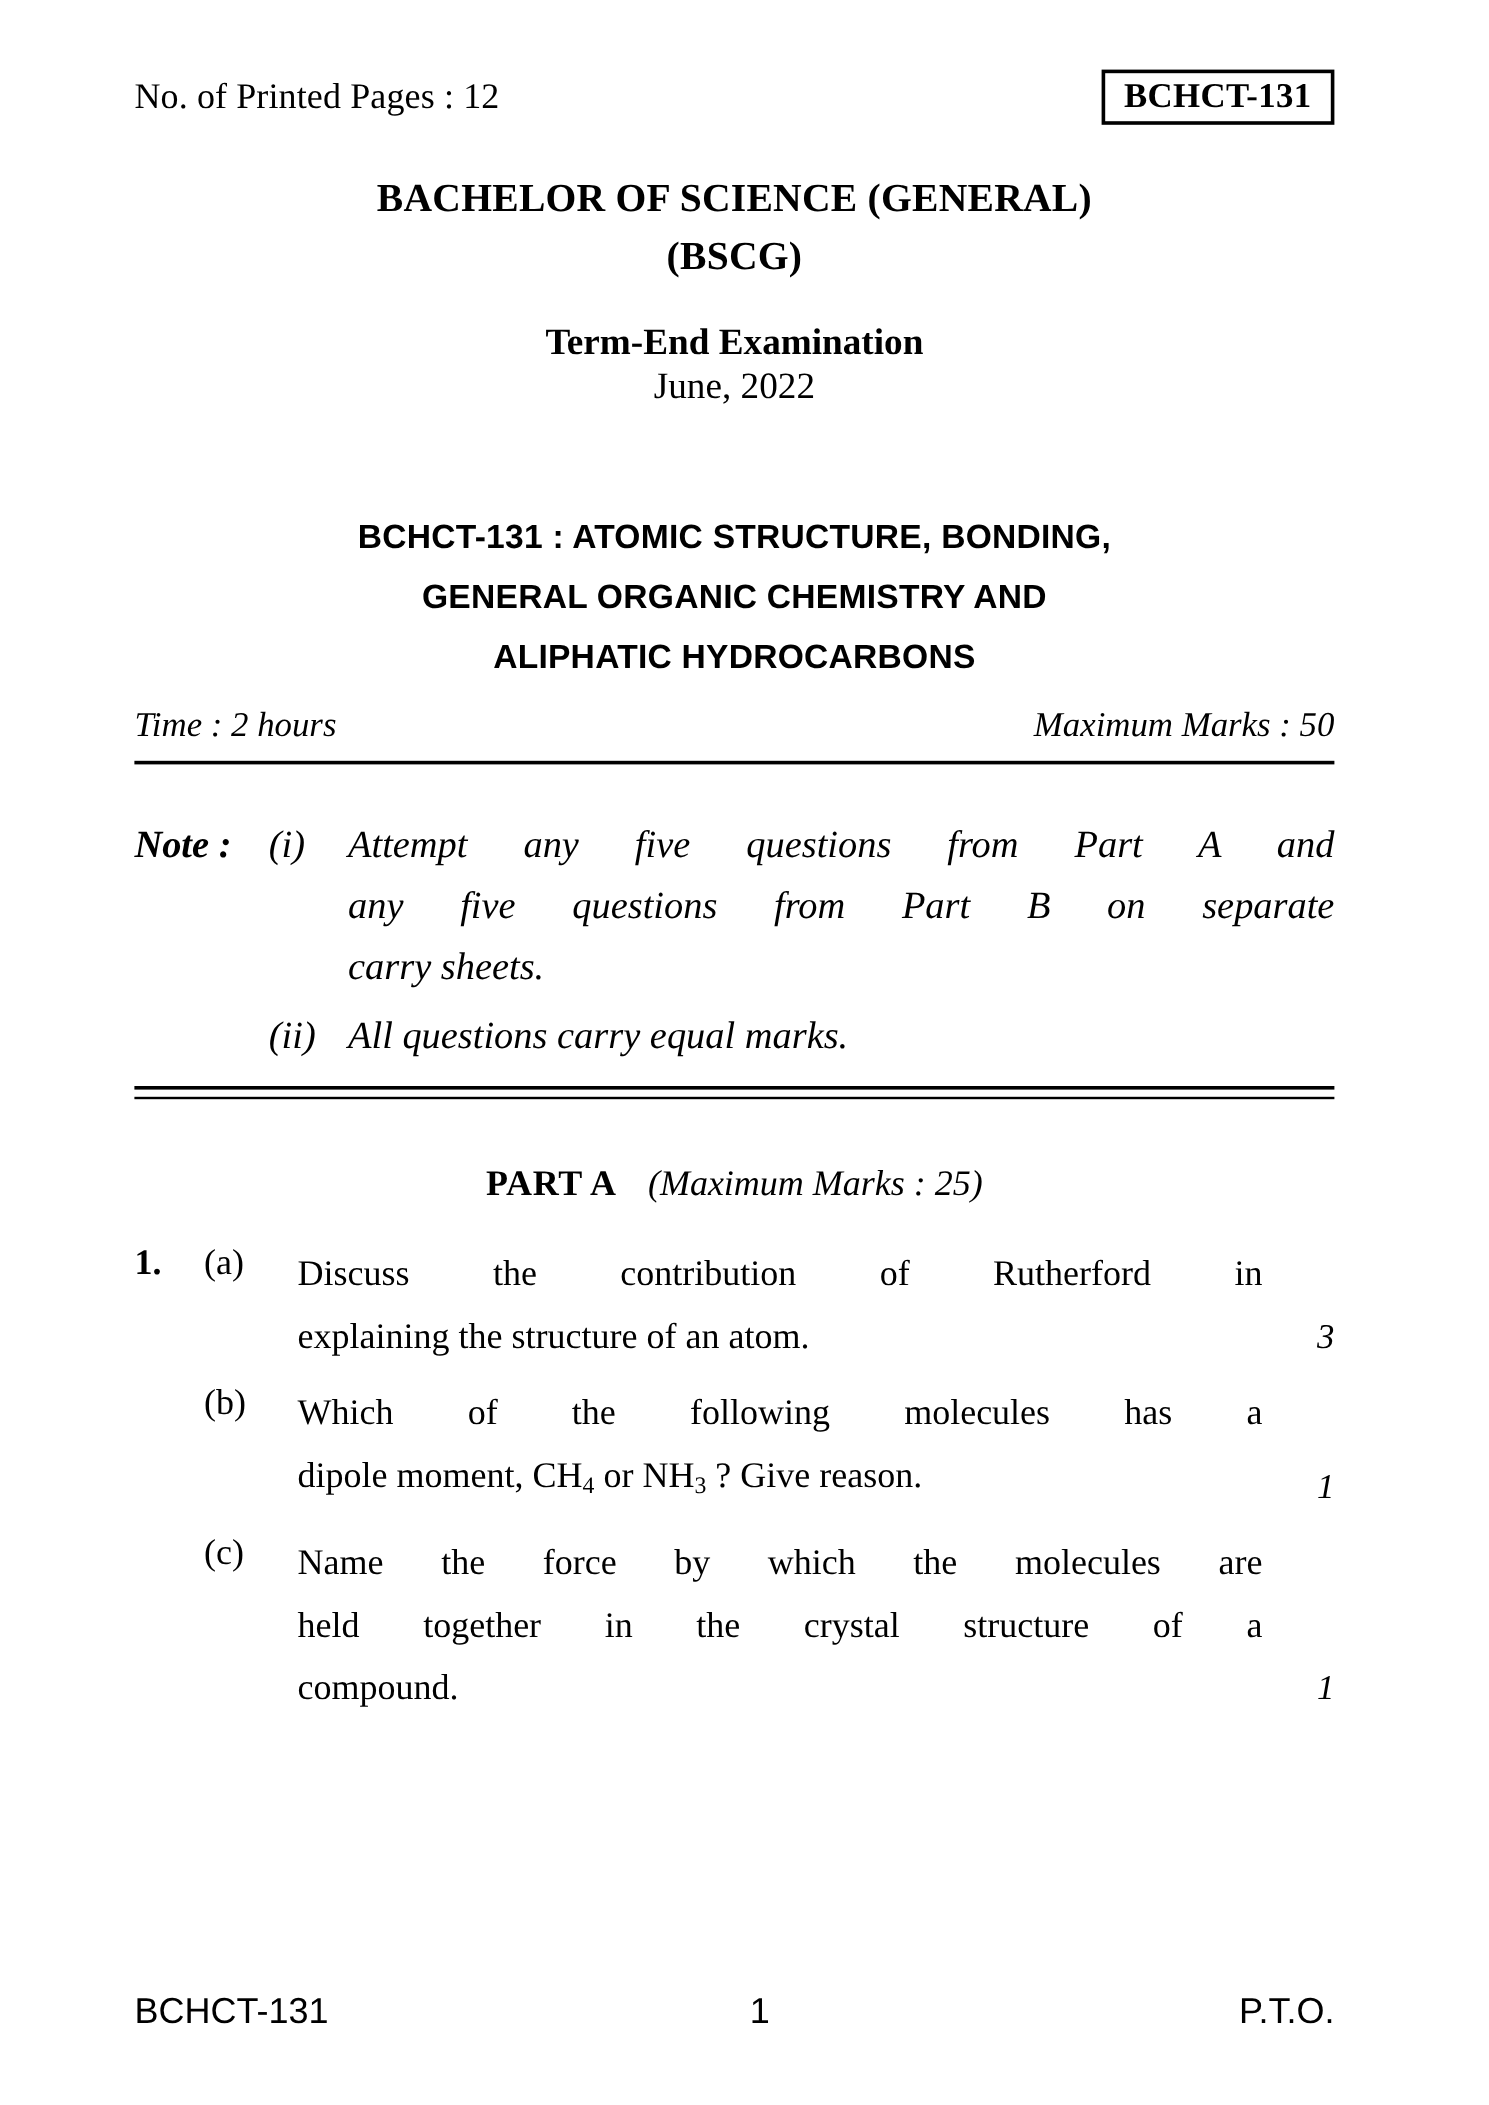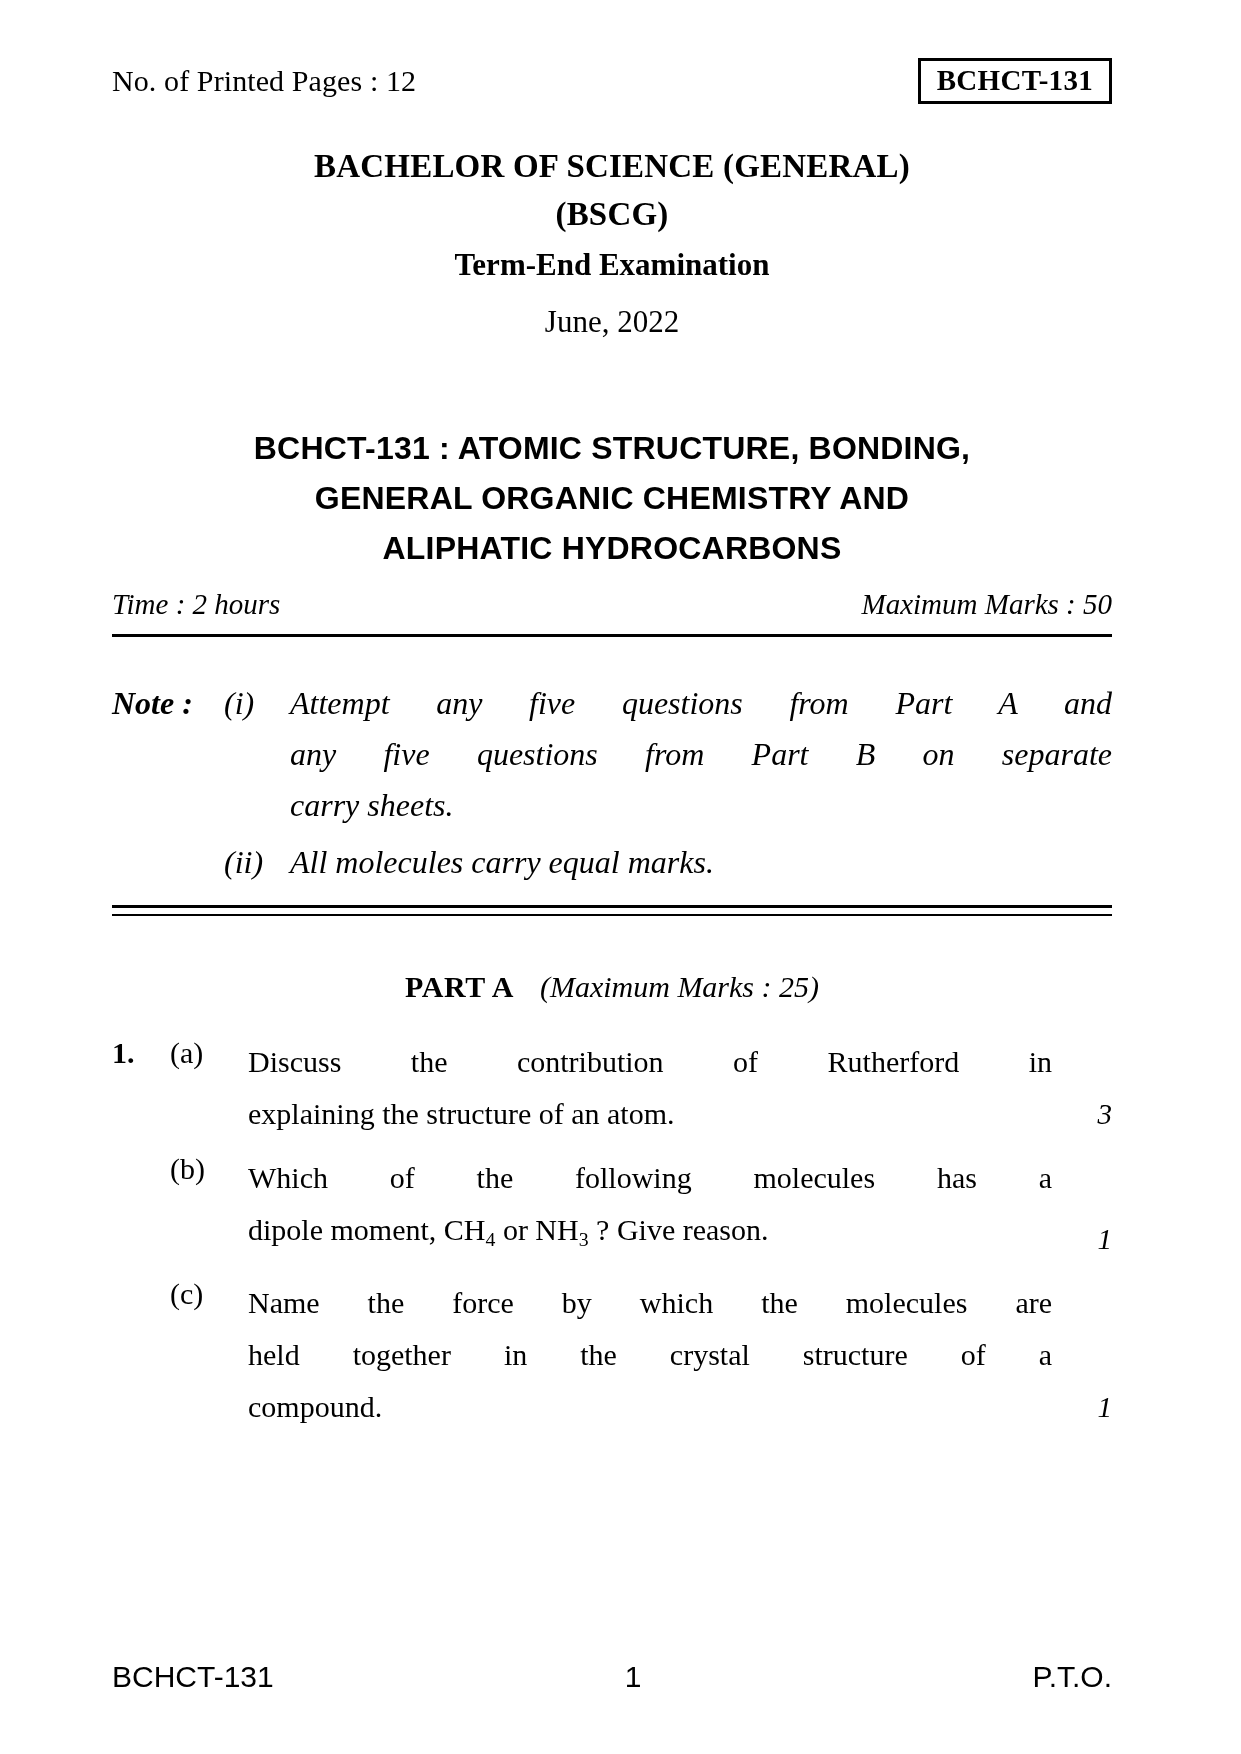--- a/index.html
+++ b/index.html
@@ -68,21 +68,21 @@
     font-size: 33px;
     line-height: 48px;
     letter-spacing: 0.2px;
   }
   .deg-title .l2 { display:block; }
 
   .term-title {
     position: absolute;
     left: 112px;
     width: 1000px;
-    top: 245px;
+    top: 265px;
     text-align: center;
     font-weight: bold;
     font-size: 31px;
     line-height: 40px;
   }
   .month-title {
     position: absolute;
     left: 112px;
     width: 1000px;
     top: 302px;
@@ -94,21 +94,21 @@
 
   
   .course-title {
     position: absolute;
     left: 112px;
     width: 1000px;
     top: 423px;
     text-align: center;
     font-family: "Liberation Sans Narrow", "Liberation Sans", "DejaVu Sans", sans-serif;
     font-weight: bold;
-    font-size: 32px;
+    font-size: 28px;
     line-height: 50px;
     letter-spacing: 0.2px;
   }
   .course-title span { display: block; }
 
   
   .time-marks {
     position: absolute;
     left: 112px;
     width: 1000px;
@@ -297,21 +297,21 @@
         <div>
           <span>carry sheets.</span>
         </div>
       </div>
     </div>
 
     <div class="note-line note-ii">
       <div class="note-label"></div>
       <div class="note-rom">(ii)</div>
       <div class="note-txt">
-        <span>All molecules carry equal marks.</span>
+        <span>All questions carry equal marks.</span>
       </div>
     </div>
 
   </div>
 
   <div class="rule-double"></div>
 
   <div class="part-head">
     <span class="pa">PART A</span><span class="pm">(Maximum Marks : 25)</span>
   </div>

